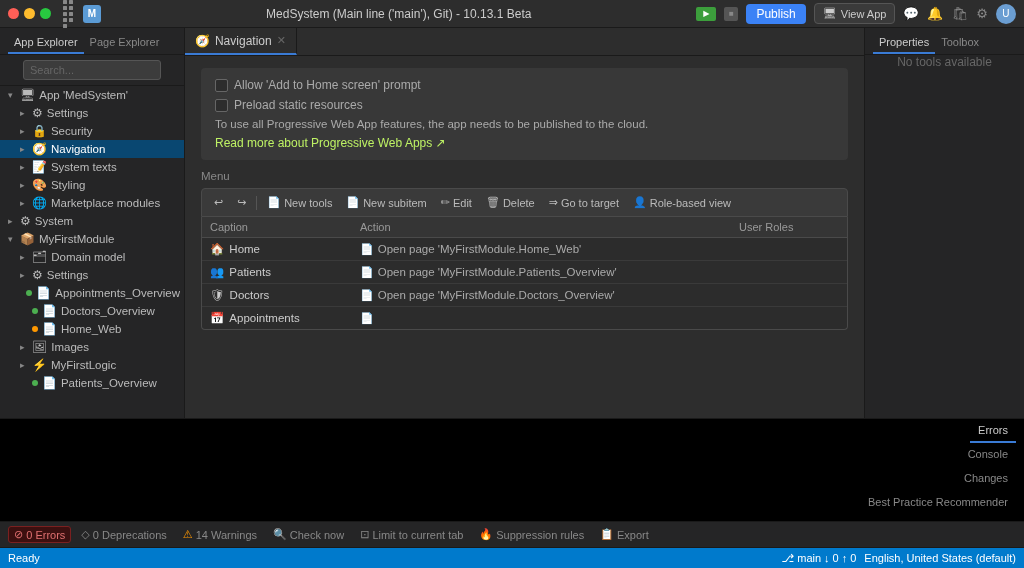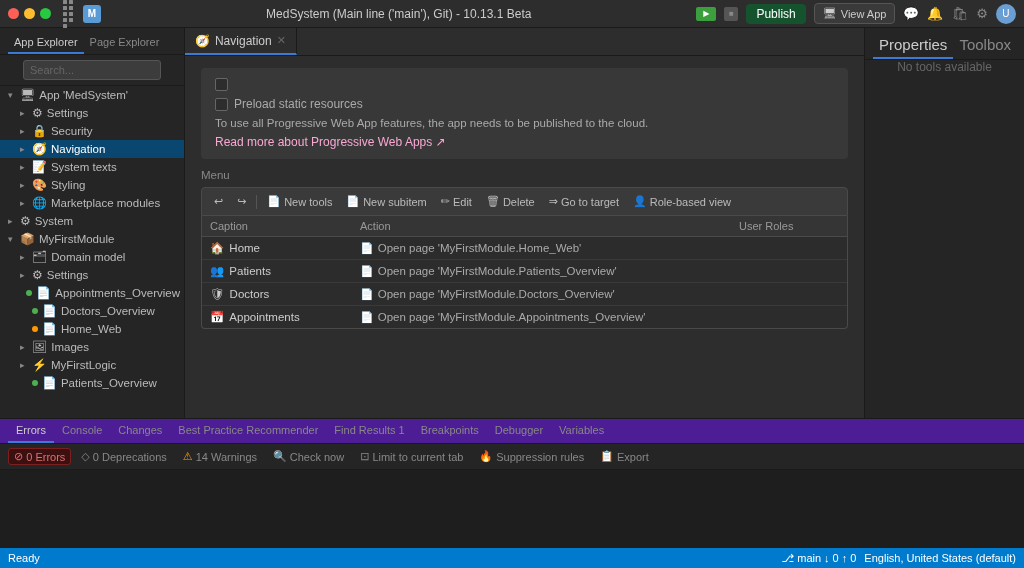--- a/index.html
+++ b/index.html
@@ -98,21 +98,21 @@
       background: #555;
       border-radius: 2px;
       display: flex;
       align-items: center;
       justify-content: center;
       font-size: 8px;
       color: #888;
       cursor: pointer;
     }
     .publish-btn {
-      background: #14532d;
+      background: #3b82f6;
       color: white;
       border: none;
       border-radius: 4px;
       padding: 3px 10px;
       font-size: 12px;
       cursor: pointer;
     }
     .view-app-btn {
       background: #3a3a3a;
       color: #ccc;
@@ -294,21 +294,21 @@
       justify-content: center;
       background: #2d2d2d;
       flex-shrink: 0;
     }
     .pwa-info {
       font-size: 11.5px;
       color: #aaa;
       margin: 6px 0;
     }
     .pwa-link {
-      color: #f9a8d4;
+      color: #bef264;
       cursor: pointer;
       text-decoration: none;
     }
     .menu-section {
       margin-top: 6px;
     }
     .section-title {
       font-size: 11.5px;
       color: #888;
       margin-bottom: 6px;
@@ -385,21 +385,21 @@
       display: flex;
       flex-direction: column;
       flex-shrink: 0;
     }
     .properties-tabs {
       display: flex;
       border-bottom: 1px solid #1a1a1a;
       padding: 4px 8px 0;
     }
     .properties-tab {
-      font-size: 15px;
+      font-size: 11px;
       color: #888;
       padding: 4px 6px;
       cursor: pointer;
       border-bottom: 2px solid transparent;
     }
     .properties-tab.active {
       color: #ccc;
       border-bottom-color: #3a7bd5;
     }
     .properties-content {
@@ -418,22 +418,23 @@
       border-top: 1px solid #1a1a1a;
       display: flex;
       flex-direction: column;
       flex-shrink: 0;
     }
     .bottom-tabs {
       display: flex;
       align-items: flex-end;
       border-bottom: 1px solid #1a1a1a;
       padding: 0 8px;
-      background: #4c1d95;
+      background: #000000;
       overflow-x: auto;
+      flex-direction: column;
     }
     .bottom-tab {
       font-size: 11px;
       color: #888;
       padding: 5px 8px;
       cursor: pointer;
       white-space: nowrap;
       border-bottom: 2px solid transparent;
     }
     .bottom-tab.active {
@@ -707,20 +708,21 @@
         <span class="tab-close">✕</span>
       </div>
     </div>
     <div class="editor-area">
 
       <div class="pwa-section">
         <div class="pwa-row">
           <div class="checkbox-icon">
             <span></span>
           </div>
+          <span>Allow 'Add to Home screen' prompt</span>
         </div>
         <div class="pwa-row">
           <div class="checkbox-icon">
             <span></span>
           </div>
           <span>Preload static resources</span>
         </div>
         <p class="pwa-info">To use all Progressive Web App features, the app needs to be published to the cloud.</p>
         <a class="pwa-link">
           <span>Read more about Progressive Web Apps</span>
@@ -798,21 +800,20 @@
             </div>
             <div></div>
           </div>
           <div class="table-row">
             <div class="cell-caption">
               <span>📅</span>
               <span>Appointments</span>
             </div>
             <div class="cell-action">
               <span class="page-icon">📄</span>
-              <span>Open page 'MyFirstModule.Appointments_Overview'</span>
             </div>
             <div></div>
           </div>
         </div>
       </div>
     </div>
   </div>
 
   <div class="properties">
     <div class="properties-tabs">

